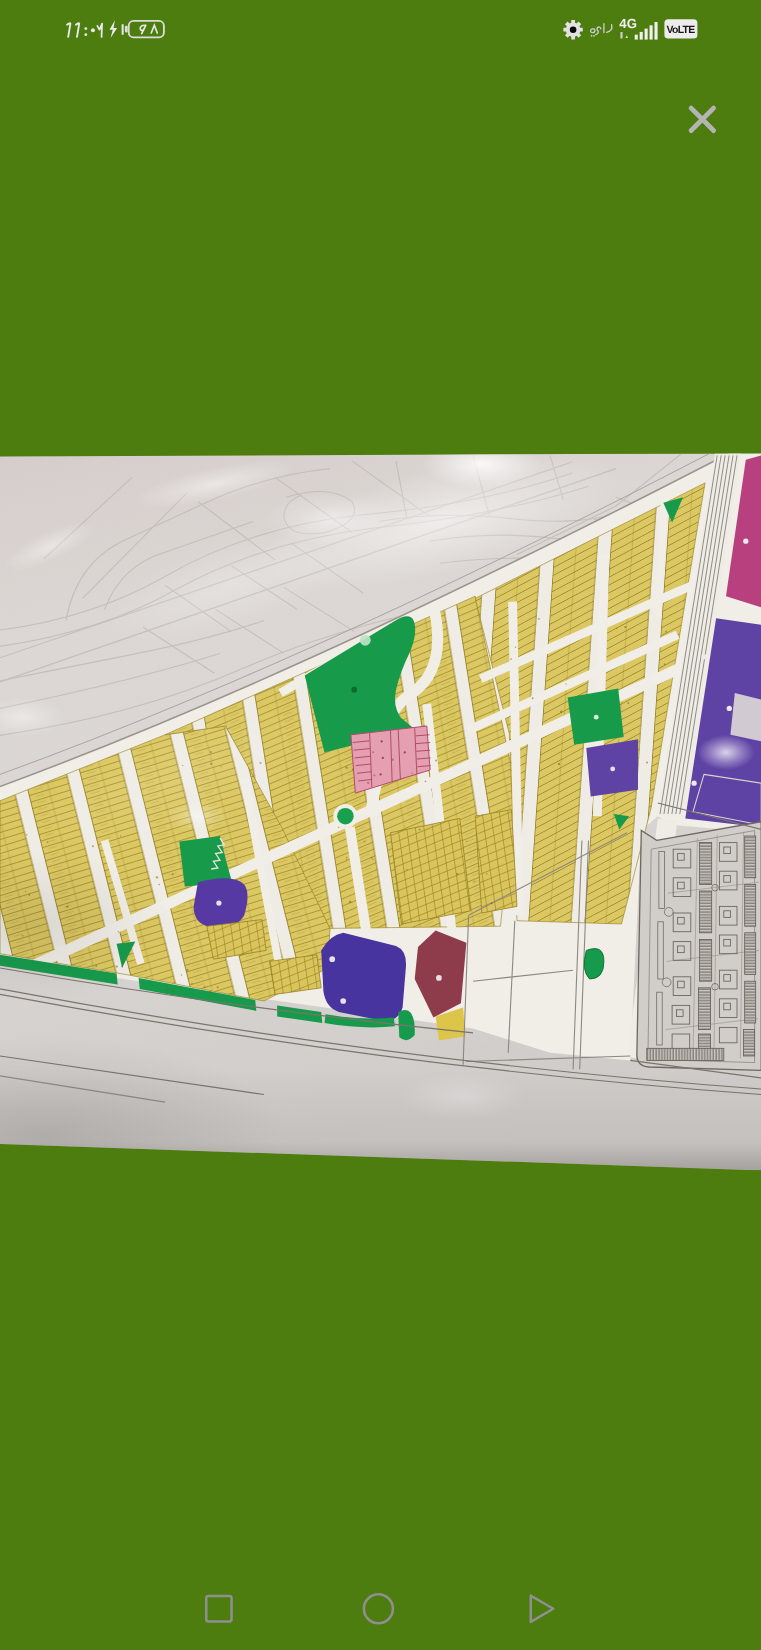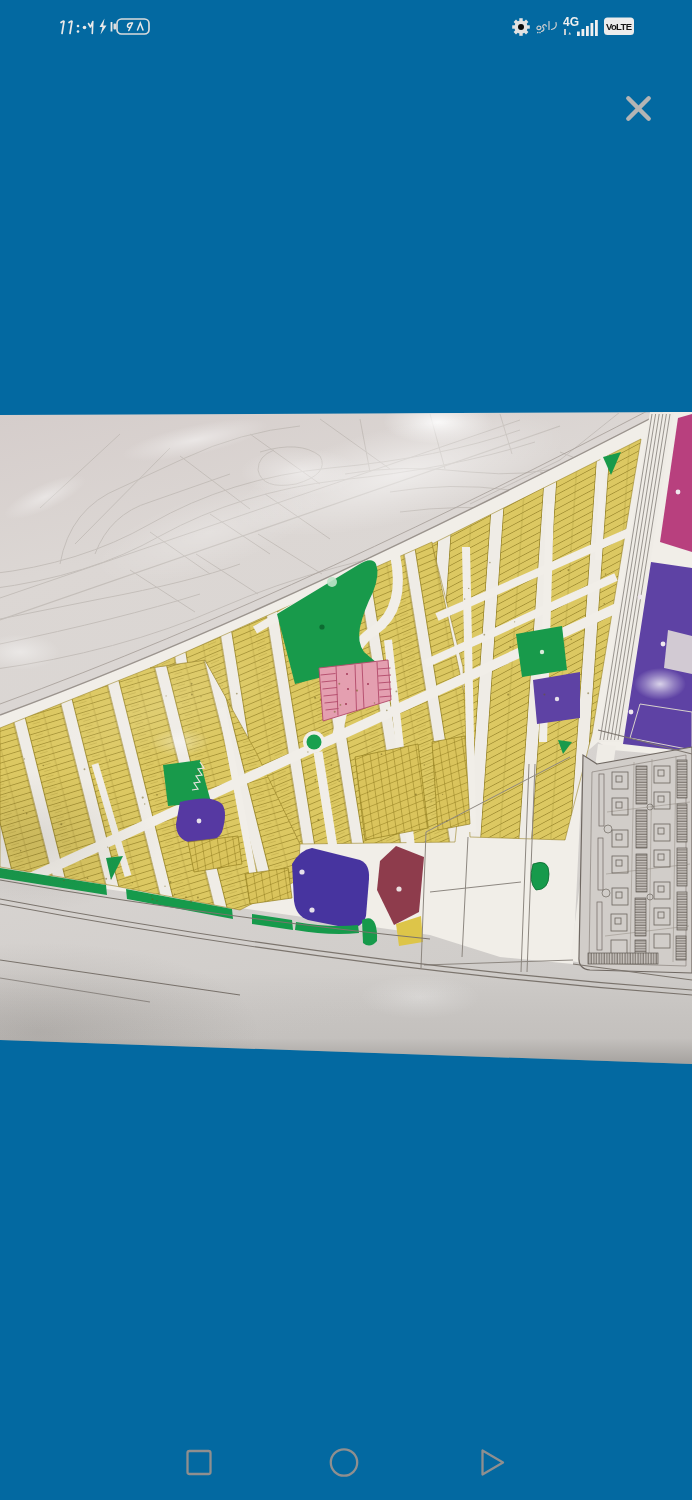--- a/index.html
+++ b/index.html
@@ -1,16 +1,16 @@
 <!DOCTYPE html>
 <html><head>
 <meta charset="utf-8">
 <style>
   html,body{margin:0;padding:0;background:#000;}
-  #screen{position:relative;width:692px;height:1500px;background:#0369a1;overflow:hidden;font-family:"Liberation Sans",sans-serif;}
+  #screen{position:relative;width:692px;height:1500px;background:#4d7c0f;overflow:hidden;font-family:"Liberation Sans",sans-serif;}
   .abs{position:absolute;}
 </style>
 </head>
 <body>
 <div id="screen">
 
 <svg class="abs" style="left:0;top:0;" width="692" height="56" viewBox="0 0 692 56">
 
   <g stroke="#e9e9e9" stroke-width="1.7" fill="none" stroke-linecap="round">
     <path d="M61,22.5 Q63.5,20.5 64,21.5 L62,33.5"></path>

